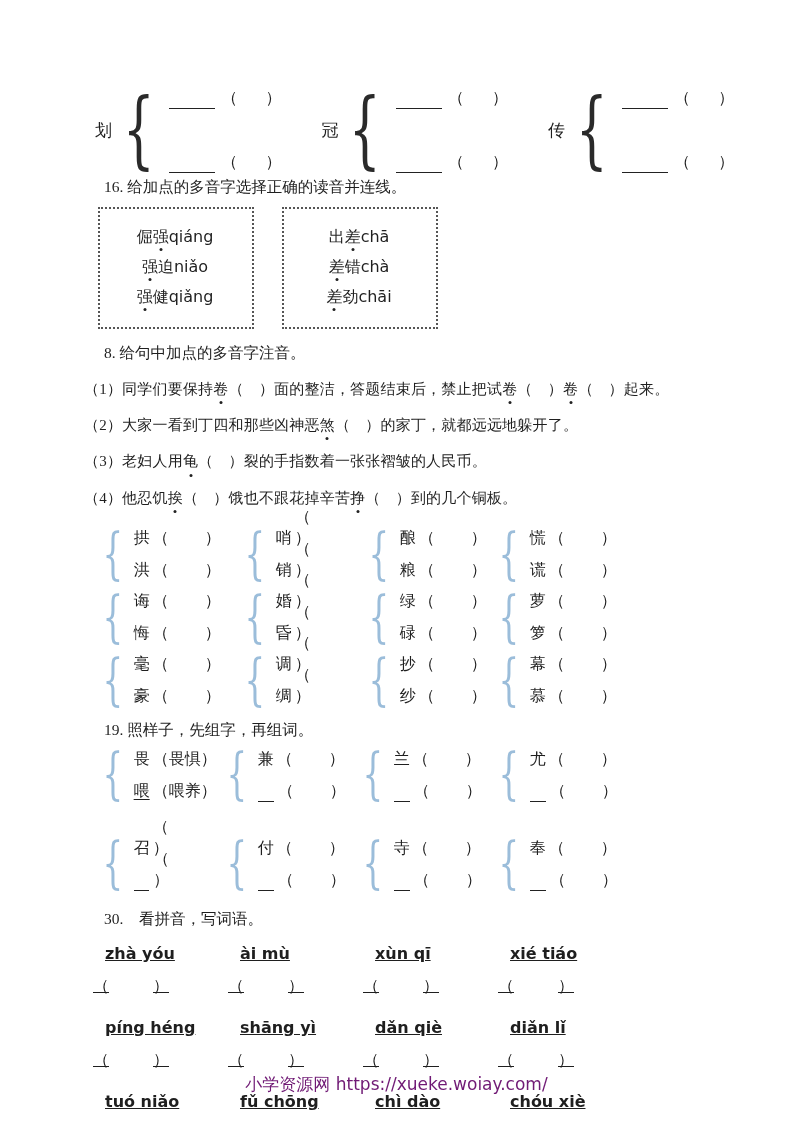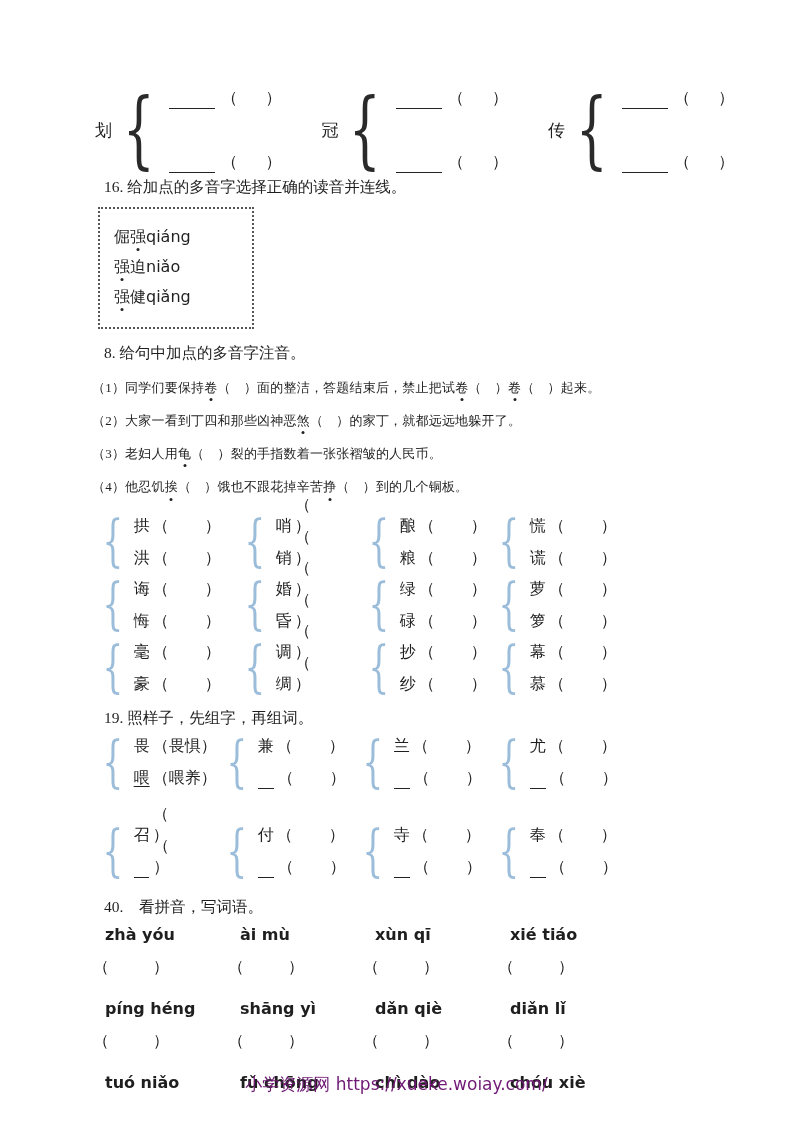--- a/index.html
+++ b/index.html
@@ -22,49 +22,49 @@
   .paren{font-size:16px;}
   .gap{display:inline-block;}
   .g28{width:28px;} .g34{width:36px;} .g44{width:44px;}
 
   
   .q-title{font-size:15.5px;line-height:1.45;margin-left:28px;}
 
   
   .q16-boxes{display:flex;gap:28px;margin:9px 0 0 22px;}
   .q16-box{width:152px;border:2px dotted #555;padding:9px 0 11px 0;}
-  .q16-row{display:flex;justify-content:flex-start;align-items:baseline;padding:0 16px 0 14px;margin:8px 0;line-height:22px;}
+  .q16-row{display:flex;justify-content:center;align-items:baseline;padding:0 16px 0 14px;margin:8px 0;line-height:22px;}
   .q16-word{font-size:16px;}
   .pinyin16{font-family:"DejaVu Sans","Liberation Sans",sans-serif;font-size:16px;}
 
   
   .dot-under{display:inline-block;position:relative;}
   .dot-under::after{content:"";position:absolute;left:50%;transform:translateX(-50%);
     bottom:-3px;width:3px;height:3px;border-radius:50%;background:#222;}
 
   
   .q17{margin-top:13px;}
-  .sentence{font-size:13px;margin:13px 16px;line-height:1.55;letter-spacing:.2px;}
+  .sentence{font-size:15px;margin:13px 8px;line-height:1.55;letter-spacing:.2px;}
 
   
   .q18{margin-top:11px;} .q19{margin-top:9px;}
   .pair-grid{display:grid;grid-template-columns:142px 124px 130px 1fr;margin-left:19px;margin-top:2px;}
   .pair-grid.q19g{grid-template-columns:124px 136px 136px 1fr;}
   .pair{display:flex;align-items:center;height:61px;}
   .pair-col{display:flex;flex-direction:column;justify-content:space-between;height:56px;margin-left:3px;}
   .pair-line{display:flex;align-items:flex-end;font-size:16px;height:24px;}
   .pair-line .hzc{margin-right:3px;}
   .u{text-decoration:underline;text-underline-offset:3px;}
   .short-blank{display:inline-block;width:16px;border-bottom:1.5px solid #222;height:18px;margin-right:4px;}
   .ex-word{font-size:16px;text-align:center;}
   .row-gap{height:26px;}
 
   
   .q20{margin-top:15px;}
-  .q20-block{margin:7px 0 21px 10px;}
+  .q20-block{margin:13px 0 21px 10px;text-decoration:underline;}
   .py-row,.pr-row{display:grid;grid-template-columns:135px 135px 135px 135px;}
   .py{font-family:"DejaVu Sans","Liberation Sans",sans-serif;font-weight:bold;font-size:16px;padding-left:19px;}
   .pr-row{margin-top:13px;}
   .pr{padding-left:7px;font-size:16px;}
 
   
   .footer{position:absolute;left:0;bottom:26px;width:100%;text-align:center;
     color:#701a75;font-family:"DejaVu Sans","Liberation Sans",sans-serif;font-size:17px;}
 </style>
 </head>
@@ -125,20 +125,34 @@
             <span class="q16-word"><span>倔</span><span class="dot-under">强</span></span>
             <span class="pinyin16">qiáng</span>
           </div>
           <div class="q16-row">
             <span class="q16-word"><span class="dot-under">强</span><span>迫</span></span>
             <span class="pinyin16">niǎo</span>
           </div>
           <div class="q16-row">
             <span class="q16-word"><span class="dot-under">强</span><span>健</span></span>
             <span class="pinyin16">qiǎng</span>
+          </div>
+        </div>
+        <div class="q16-box">
+          <div class="q16-row">
+            <span class="q16-word"><span>出</span><span class="dot-under">差</span></span>
+            <span class="pinyin16">chā</span>
+          </div>
+          <div class="q16-row">
+            <span class="q16-word"><span class="dot-under">差</span><span>错</span></span>
+            <span class="pinyin16">chà</span>
+          </div>
+          <div class="q16-row">
+            <span class="q16-word"><span class="dot-under">差</span><span>劲</span></span>
+            <span class="pinyin16">chāi</span>
           </div>
         </div>
       </div>
   </section>
 
   <section class="q17">
     <div class="q-title">8. 给句中加点的多音字注音。</div>
     <div id="q17Sentences">
         <div class="sentence"><span class="seg">（1）同学们要保持</span><span class="dot-under">卷</span><span class="seg">（　）面的整洁，答题结束后，禁止把试</span><span class="dot-under">卷</span><span class="seg">（　）</span><span class="dot-under">卷</span><span class="seg">（　）起来。</span></div>
         <div class="sentence"><span class="seg">（2）大家一看到丁四和那些凶神恶</span><span class="dot-under">煞</span><span class="seg">（　）的家丁，就都远远地躲开了。</span></div>
@@ -423,21 +437,21 @@
                 <span class="short-blank"></span>
                 <span class="paren-group"><span class="paren">（</span><span class="gap g34"></span><span class="paren">）</span></span>
               </div>
             </div>
           </div>
         </div>
       </div>
   </section>
 
   <section class="q20">
-    <div class="q-title">40.　看拼音，写词语。</div>
+    <div class="q-title">30.　看拼音，写词语。</div>
     <div id="q20Blocks">
         <div class="q20-block">
           <div class="py-row">
             <span class="py">zhà yóu</span>
             <span class="py">ài mù</span>
             <span class="py">xùn qī</span>
             <span class="py">xié tiáo</span>
           </div>
           <div class="pr-row">
             <span class="pr"><span class="paren-group"><span class="paren">（</span><span class="gap g44"></span><span class="paren">）</span></span></span>

